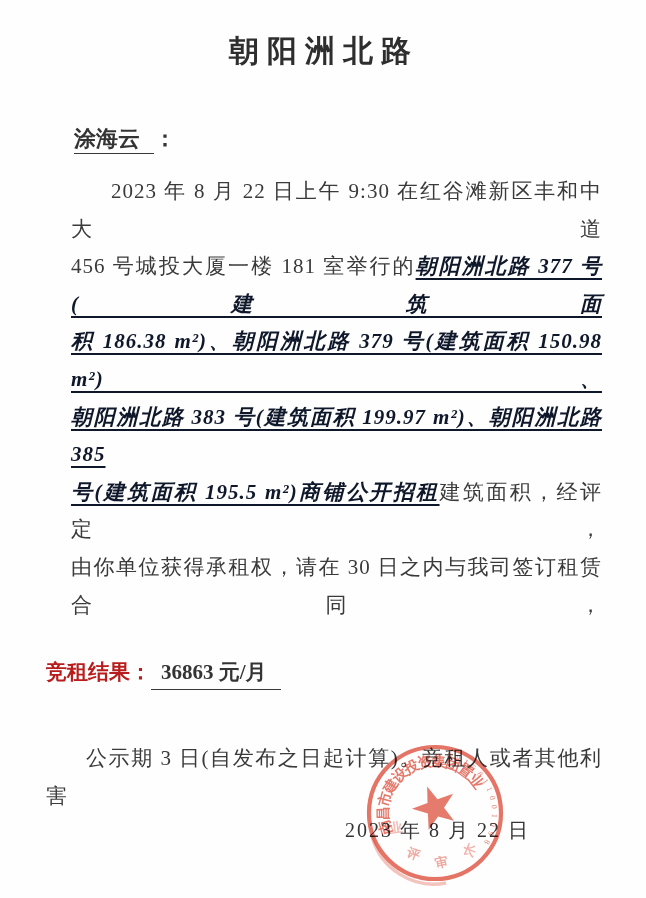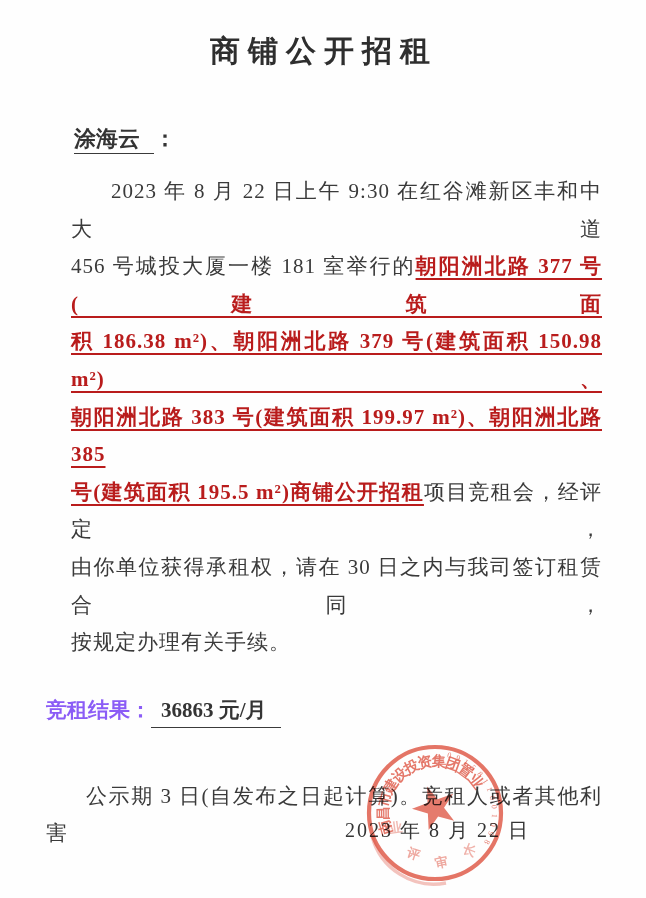--- a/index.html
+++ b/index.html
@@ -21,60 +21,60 @@
     border-bottom:1.8px solid #3a3a3a;
   }
   .para1 { margin-top:19px;margin-left:25px; }
   .line {
     font-size:21px; line-height:37.6px; letter-spacing:1px;
     white-space:nowrap; color:#3a3a3a;
   }
   .jline { white-space:normal; text-align:justify; text-align-last:justify; }
   .indent { text-indent:40px; }
   .seg-bold {
-    font-weight:700; color:#b91c1c;
+    font-weight:700; color:#0f172a;
     text-decoration:underline;
     text-decoration-thickness:1.5px;
     text-underline-offset:5px;
+    font-style:italic;
   }
   .result-line { margin-top:33px; font-size:21px; line-height:30px; }
-  .result-label { font-weight:700; color:#8b5cf6; }
+  .result-label { font-weight:700; color:#b91c1c; }
   .result-value {
     display:inline-block; padding:0 14px 2px 10px;
     border-bottom:1.6px solid #3a3a3a; font-weight:600;
   }
   .para2 { margin-top:50px; }
   .sign-block { position:absolute; left:46px; top:806px; width:556px; }
   .lessor-line { font-size:20.5px; line-height:32px; padding-left:141px; letter-spacing:2px; }
   .date-line { font-size:20px; line-height:32px; padding-left:299px; margin-top:8px; letter-spacing:2px; }
   .seal {
     position:absolute; left:350px; top:728px; width:170px; height:170px;
     mix-blend-mode:multiply; opacity:.93; pointer-events:none;
   }
   .seal text { font-family:"Liberation Serif","DejaVu Serif",serif; }
 </style>
 </head>
 <body>
 
 <div class="page">
 
-  <div class="doc-title">商铺公开招租</div>
+  <div class="doc-title">朝阳洲北路</div>
 
   <div class="salutation">
     <span class="name">涂海云</span><span>：</span>
   </div>
 
   <div class="para1">
     <div class="line jline indent"><span>2023 年 8 月 22 日上午 9:30 在红谷滩新区丰和中大道</span></div>
     <div class="line jline"><span>456 号城投大厦一楼 181 室举行的</span><span class="seg-bold">朝阳洲北路 377 号(建筑面</span></div>
     <div class="line jline"><span class="seg-bold">积 186.38 m²)、朝阳洲北路 379 号(建筑面积 150.98 m²)、</span></div>
     <div class="line jline"><span class="seg-bold">朝阳洲北路 383 号(建筑面积 199.97 m²)、朝阳洲北路 385</span></div>
-    <div class="line jline"><span class="seg-bold">号(建筑面积 195.5 m²)商铺公开招租</span><span>项目竞租会，经评定，</span></div>
+    <div class="line jline"><span class="seg-bold">号(建筑面积 195.5 m²)商铺公开招租</span><span>建筑面积，经评定，</span></div>
     <div class="line jline"><span>由你单位获得承租权，请在 30 日之内与我司签订租赁合同，</span></div>
-    <div class="line"><span>按规定办理有关手续。</span></div>
   </div>
 
   <div class="result-line">
     <span class="result-label">竞租结果：</span><span class="result-value">36863 元/月</span>
   </div>
 
   <div class="para2">
     <div class="line jline indent"><span>公示期 3 日(自发布之日起计算)。竞租人或者其他利害</span></div>
 
   </div>

